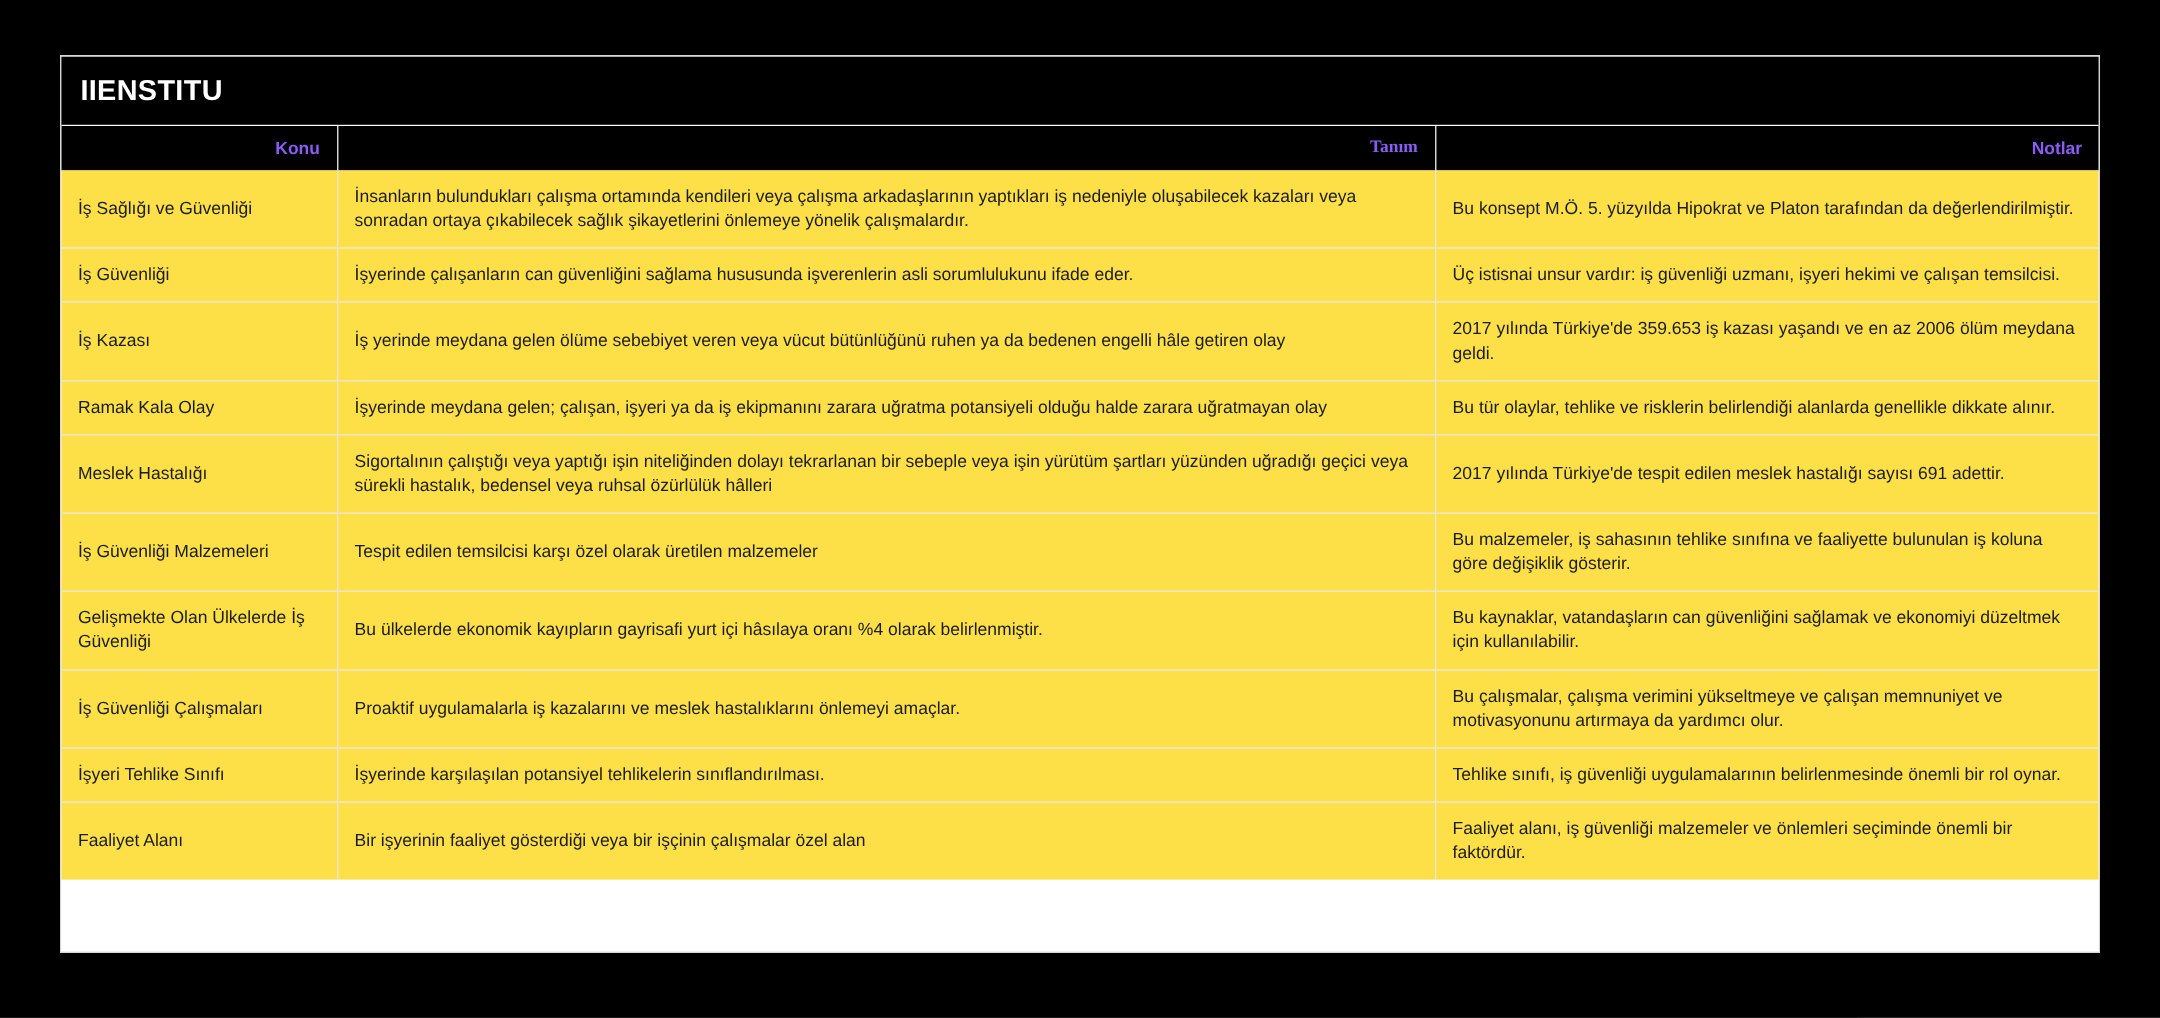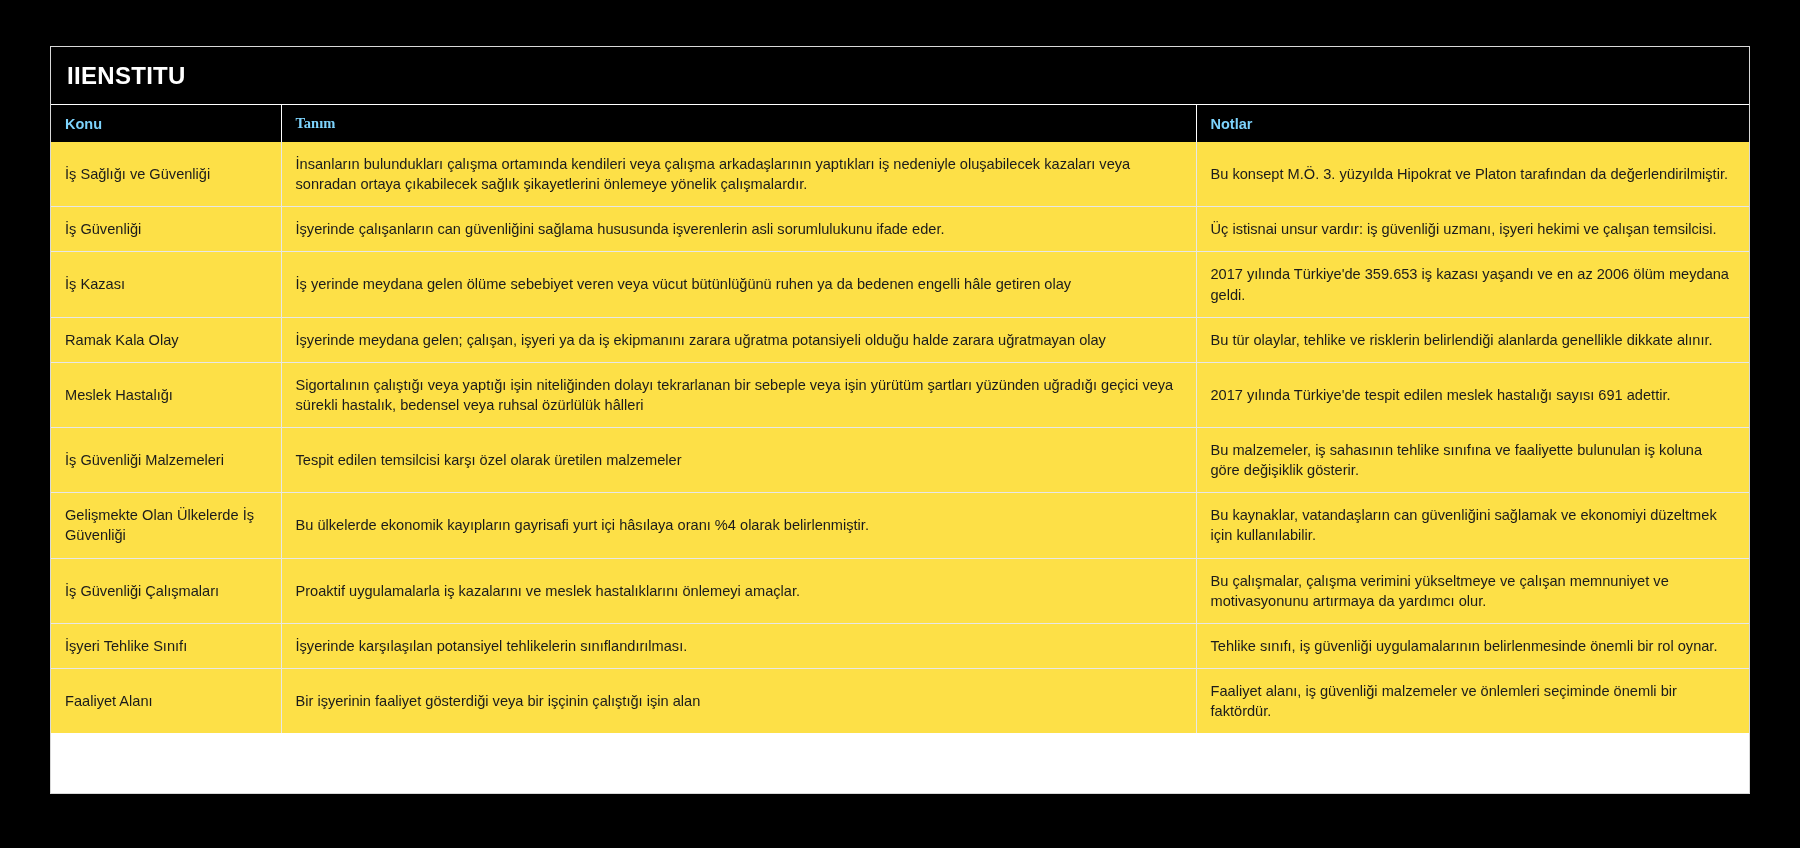--- a/index.html
+++ b/index.html
@@ -55,24 +55,24 @@
   table.data-table {
     width: 100%;
     border-collapse: collapse;
     table-layout: fixed;
   }
 
   thead tr.header-row {
     background: #000000;
   }
   thead th {
-    color: #7dd3fc;
+    color: #8b5cf6;
     font-size: 14.5px;
     font-weight: bold;
-    text-align: left;
+    text-align: right;
     padding: 10px 14px;
     border-right: 1px solid #ffffff;
     vertical-align: middle;
     height: 34px;
   }
   thead th:last-child { border-right: none; }
 
   tbody tr {
     background: #fde047;
     border-bottom: 1px solid #e7e7e7;
@@ -120,21 +120,21 @@
             <th class="col-konu">Konu</th>
             <th class="col-tanim">Tanım</th>
             <th class="col-notlar">Notlar</th>
           </tr>
         </thead>
         <tbody>
 
           <tr>
             <td class="col-konu">İş Sağlığı ve Güvenliği</td>
             <td class="col-tanim">İnsanların bulundukları çalışma ortamında kendileri veya çalışma arkadaşlarının yaptıkları iş nedeniyle oluşabilecek kazaları veya sonradan ortaya çıkabilecek sağlık şikayetlerini önlemeye yönelik çalışmalardır.</td>
-            <td class="col-notlar">Bu konsept M.Ö. 3. yüzyılda Hipokrat ve Platon tarafından da değerlendirilmiştir.</td>
+            <td class="col-notlar">Bu konsept M.Ö. 5. yüzyılda Hipokrat ve Platon tarafından da değerlendirilmiştir.</td>
           </tr>
 
           <tr>
             <td class="col-konu">İş Güvenliği</td>
             <td class="col-tanim">İşyerinde çalışanların can güvenliğini sağlama hususunda işverenlerin asli sorumlulukunu ifade eder.</td>
             <td class="col-notlar">Üç istisnai unsur vardır: iş güvenliği uzmanı, işyeri hekimi ve çalışan temsilcisi.</td>
           </tr>
 
           <tr>
             <td class="col-konu">İş Kazası</td>
@@ -173,21 +173,21 @@
           </tr>
 
           <tr>
             <td class="col-konu">İşyeri Tehlike Sınıfı</td>
             <td class="col-tanim">İşyerinde karşılaşılan potansiyel tehlikelerin sınıflandırılması.</td>
             <td class="col-notlar">Tehlike sınıfı, iş güvenliği uygulamalarının belirlenmesinde önemli bir rol oynar.</td>
           </tr>
 
           <tr>
             <td class="col-konu">Faaliyet Alanı</td>
-            <td class="col-tanim">Bir işyerinin faaliyet gösterdiği veya bir işçinin çalıştığı işin alan</td>
+            <td class="col-tanim">Bir işyerinin faaliyet gösterdiği veya bir işçinin çalışmalar özel alan</td>
             <td class="col-notlar">Faaliyet alanı, iş güvenliği malzemeler ve önlemleri seçiminde önemli bir faktördür.</td>
           </tr>
 
         </tbody>
       </table>
     </div>
 
   </div>
 </div>
 

